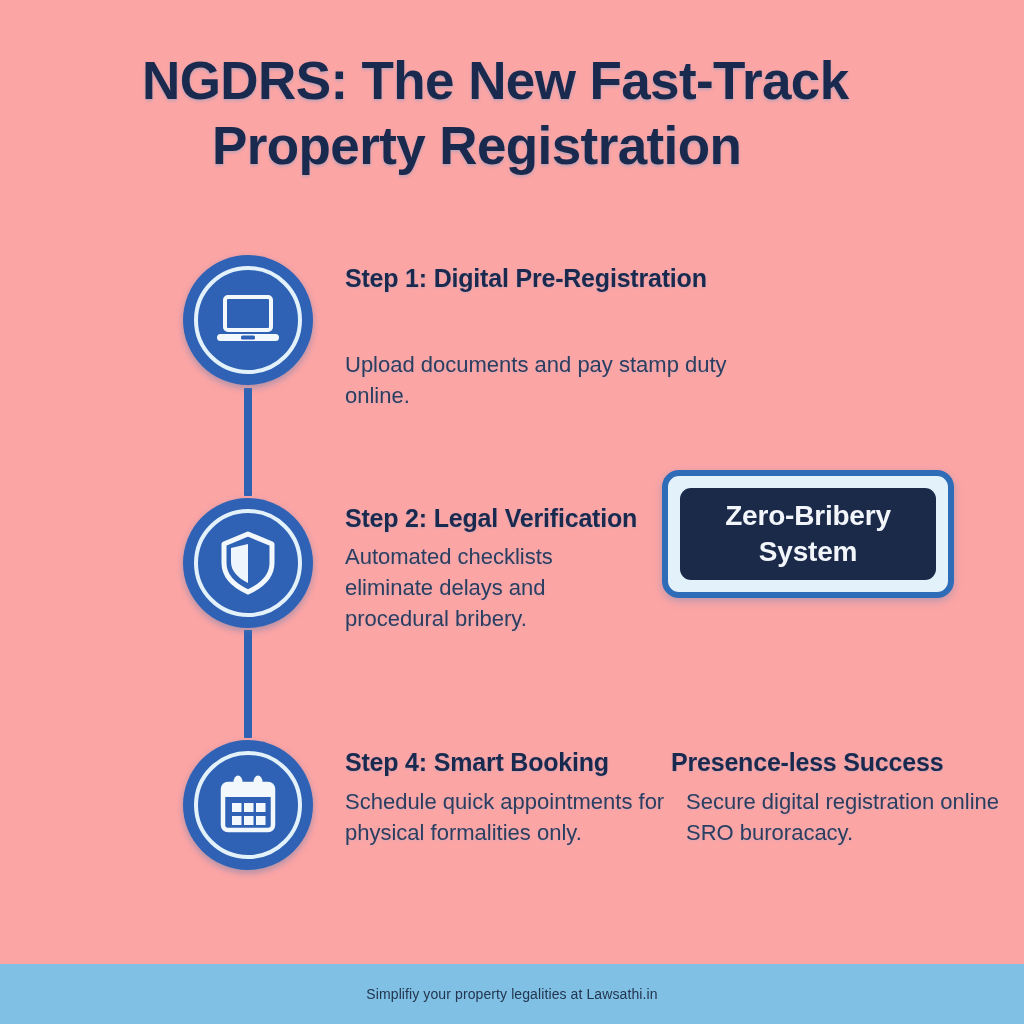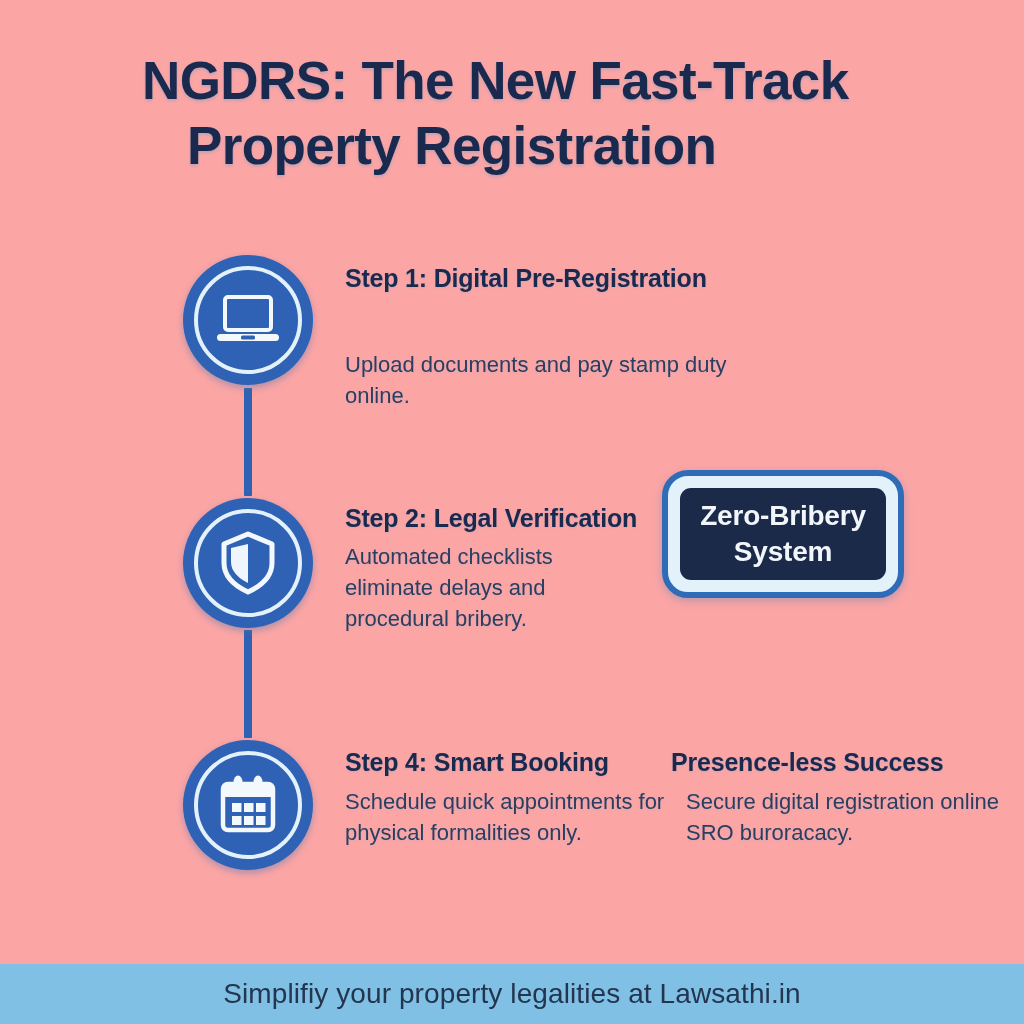--- a/index.html
+++ b/index.html
@@ -25,21 +25,21 @@
     top: 48px;
     width: 790px;
     color: #1a2a4f;
     font-size: 53px;
     font-weight: bold;
     line-height: 1.23;
     letter-spacing: -0.6px;
     text-shadow: 0 2px 3px rgba(120,160,200,0.45);
   }
   #title .line { display: block; white-space: nowrap; }
-  #title .line.l2 { margin-left: 45px; }
+  #title .line.l2 { margin-left: 70px; }
 
   
   #timeline {
     position: absolute;
     left: 183px;
     top: 255px;
     width: 130px;
     height: 615px;
   }
   .node {
@@ -112,24 +112,24 @@
   #s3-body { left: 345px; top: 786px; width: 330px; }
 
   #s4-head { left: 671px; top: 748px; }
   #s4-body { left: 686px; top: 786px; width: 335px; }
 
   
   #badge {
     position: absolute;
     left: 662px;
     top: 470px;
-    width: 242px;
+    width: 292px;
     height: 128px;
     border: 6px solid #2e6cb8;
-    border-radius: 26px;
+    border-radius: 17px;
     background: #e3f1fb;
     box-sizing: border-box;
     padding: 12px;
     box-shadow: 0 3px 8px rgba(80,130,185,0.38);
   }
   #badge .inner {
     width: 100%;
     height: 100%;
     background: #1c2a4a;
     border-radius: 11px;
@@ -154,21 +154,21 @@
     bottom: 0;
     width: 1024px;
     height: 60px;
     background: #7fc0e4;
     display: flex;
     align-items: center;
     justify-content: center;
   }
   #footer .txt {
     color: #23354f;
-    font-size: 28px;
+    font-size: 14px;
     letter-spacing: 0.1px;
   }
 </style>
 </head>
 <body>
 
 <div id="canvas">
 
   <div id="title">
     <span class="line l1">NGDRS: The New Fast-Track</span>

